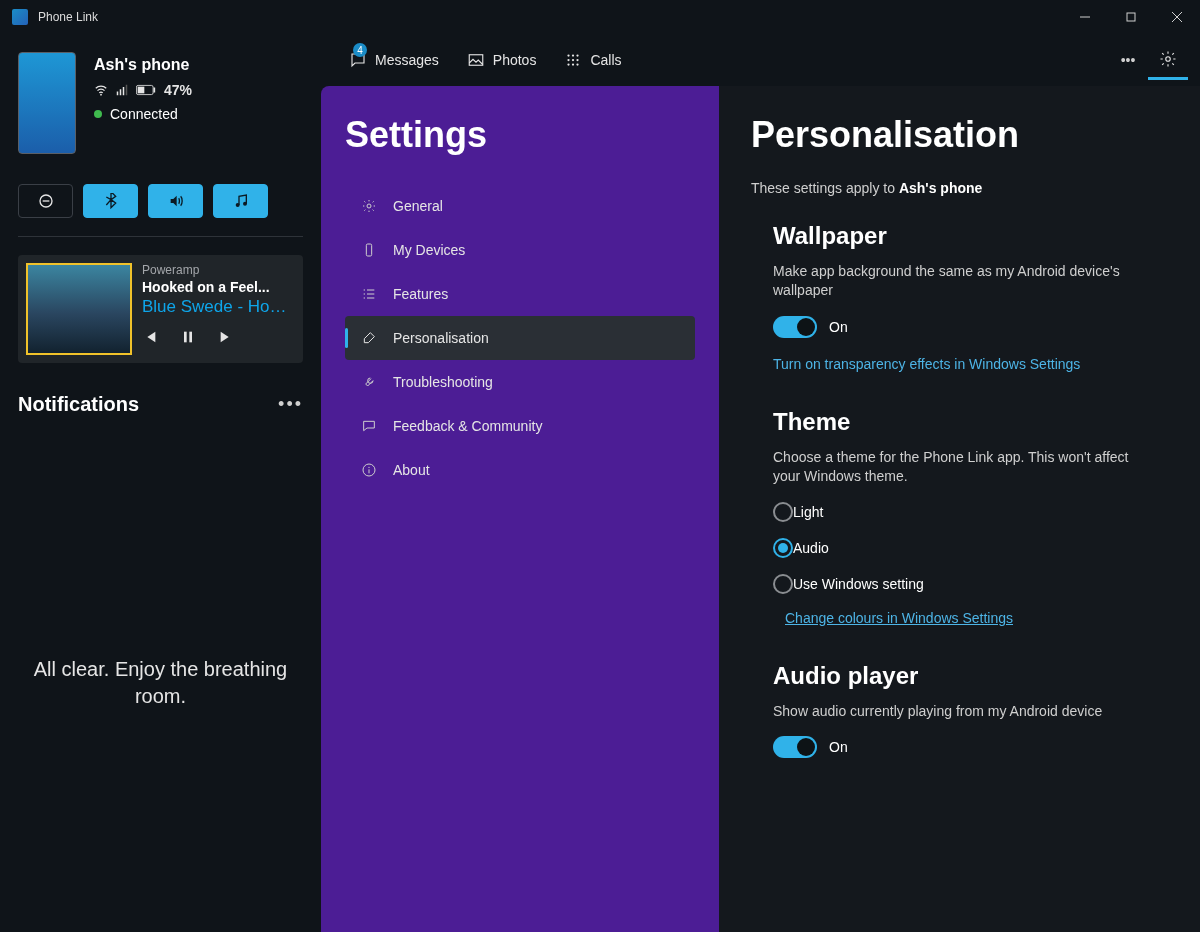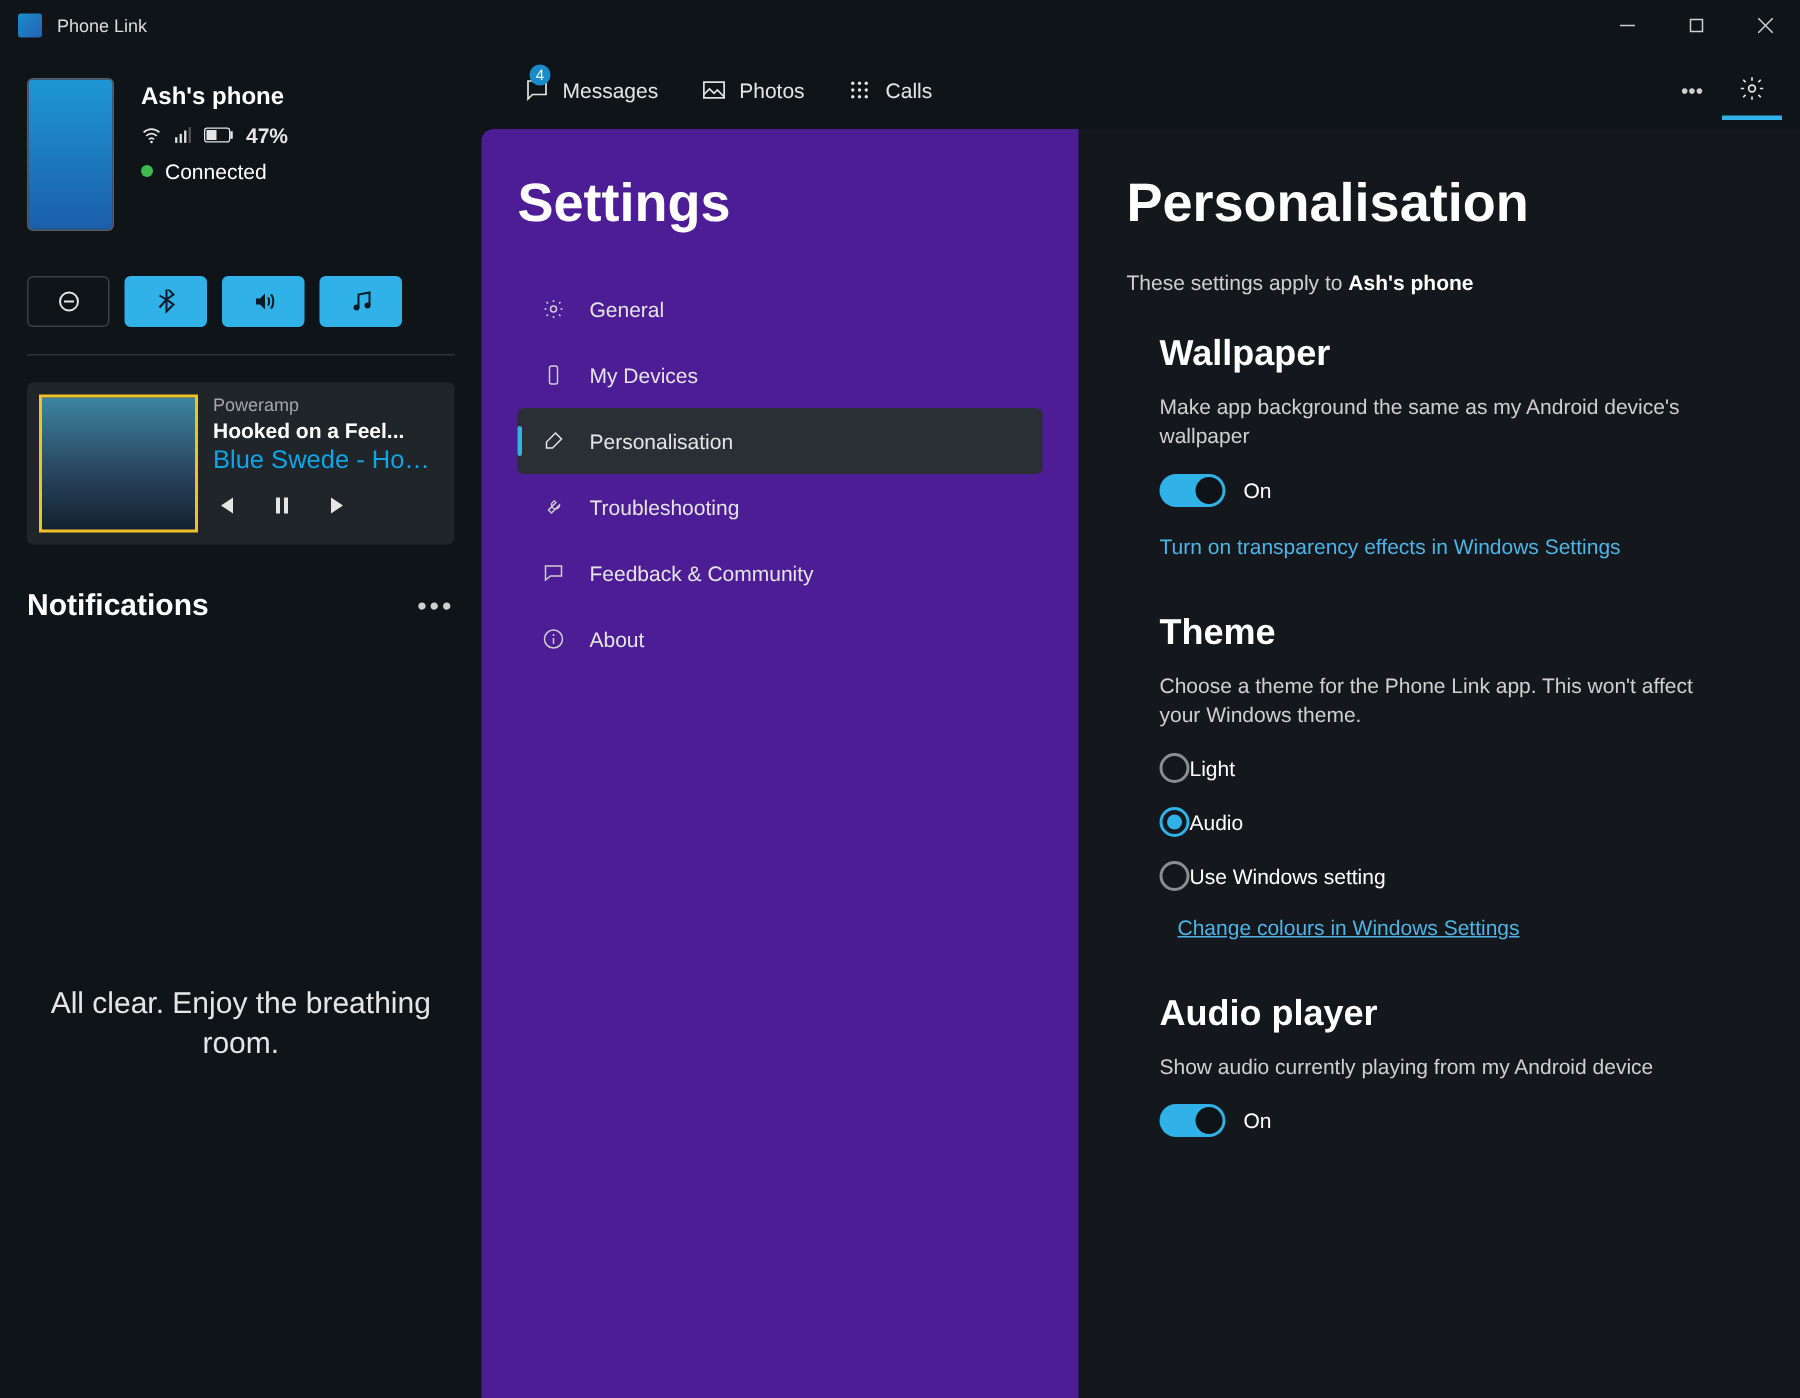--- a/index.html
+++ b/index.html
@@ -362,20 +362,26 @@
               <path d="M12 3v2m0 14v2M3 12h2m14 0h2M5 5l1.5 1.5M17.5 17.5 19 19M5 19l1.5-1.5M17.5 6.5 19 5" stroke="#cfcfcf" stroke-width="1.5"></path>
             </svg>
           <span>General</span>
         </div>
         <div class="snav-item">
           <svg viewBox="0 0 24 24">
               <rect x="8" y="3" width="8" height="18" rx="2" fill="none" stroke="#cfcfcf" stroke-width="1.5"></rect>
             </svg>
           <span>My Devices</span>
         </div>
+        <div class="snav-item">
+          <svg viewBox="0 0 24 24">
+              <path d="M4 6h2M4 12h2M4 18h2M9 6h11M9 12h11M9 18h11" stroke="#cfcfcf" stroke-width="1.5"></path>
+            </svg>
+          <span>Features</span>
+        </div>
         <div class="snav-item active">
           <svg viewBox="0 0 24 24">
               <path d="M14 4l6 6-9 9H5v-6l9-9z" fill="none" stroke="#e5e5e5" stroke-width="1.5"></path>
             </svg>
           <span>Personalisation</span>
         </div>
         <div class="snav-item">
           <svg viewBox="0 0 24 24">
               <path d="M14 6a4 4 0 1 0 4 4l-8 8-3-3 8-8" fill="none" stroke="#cfcfcf" stroke-width="1.5"></path>
             </svg>

